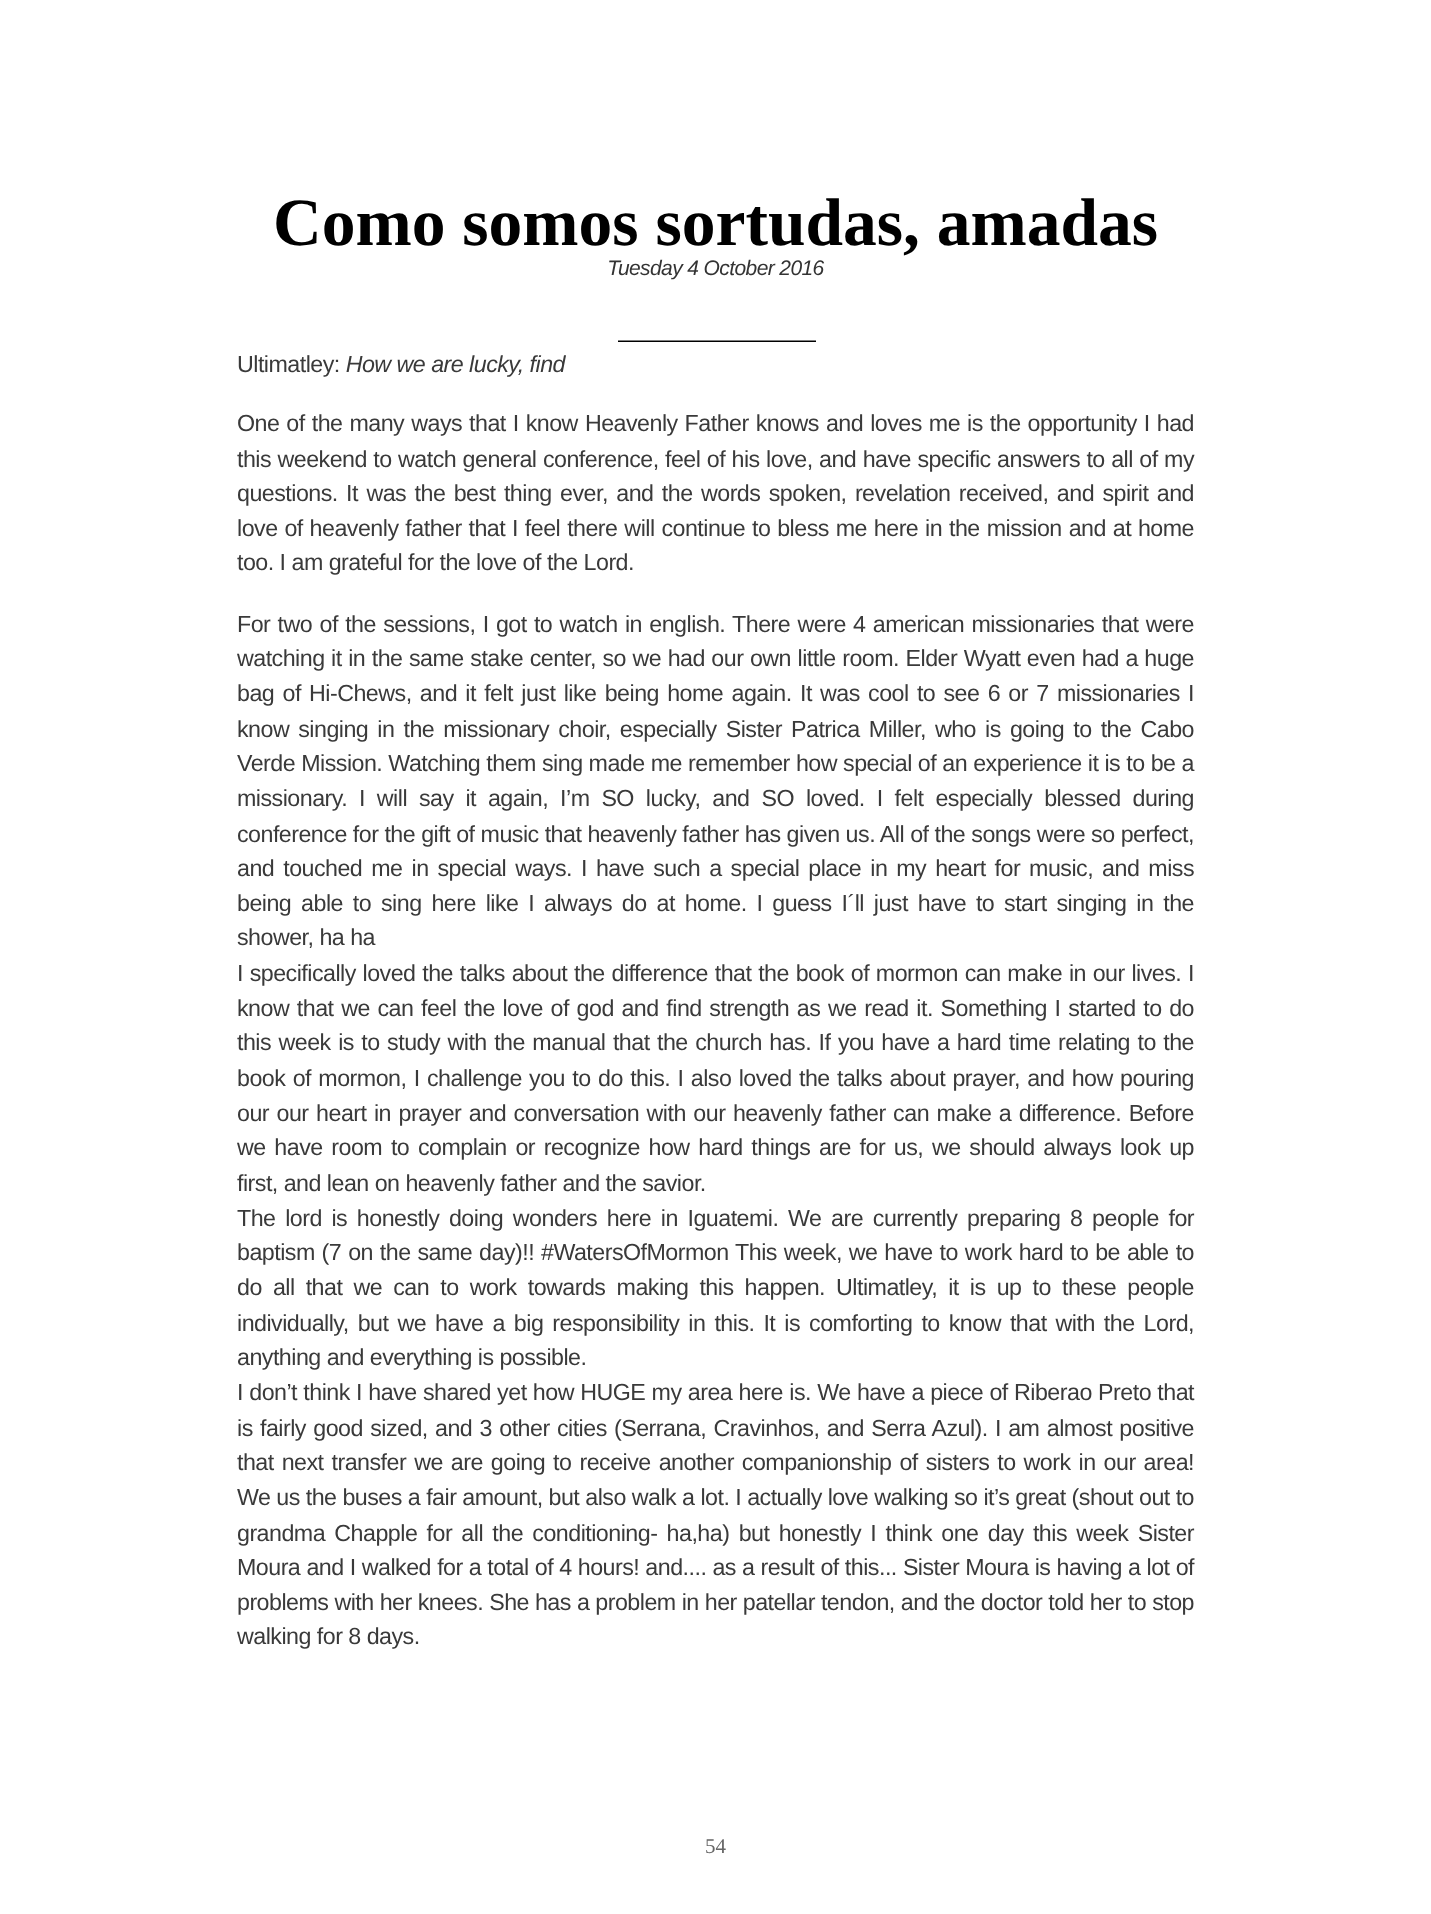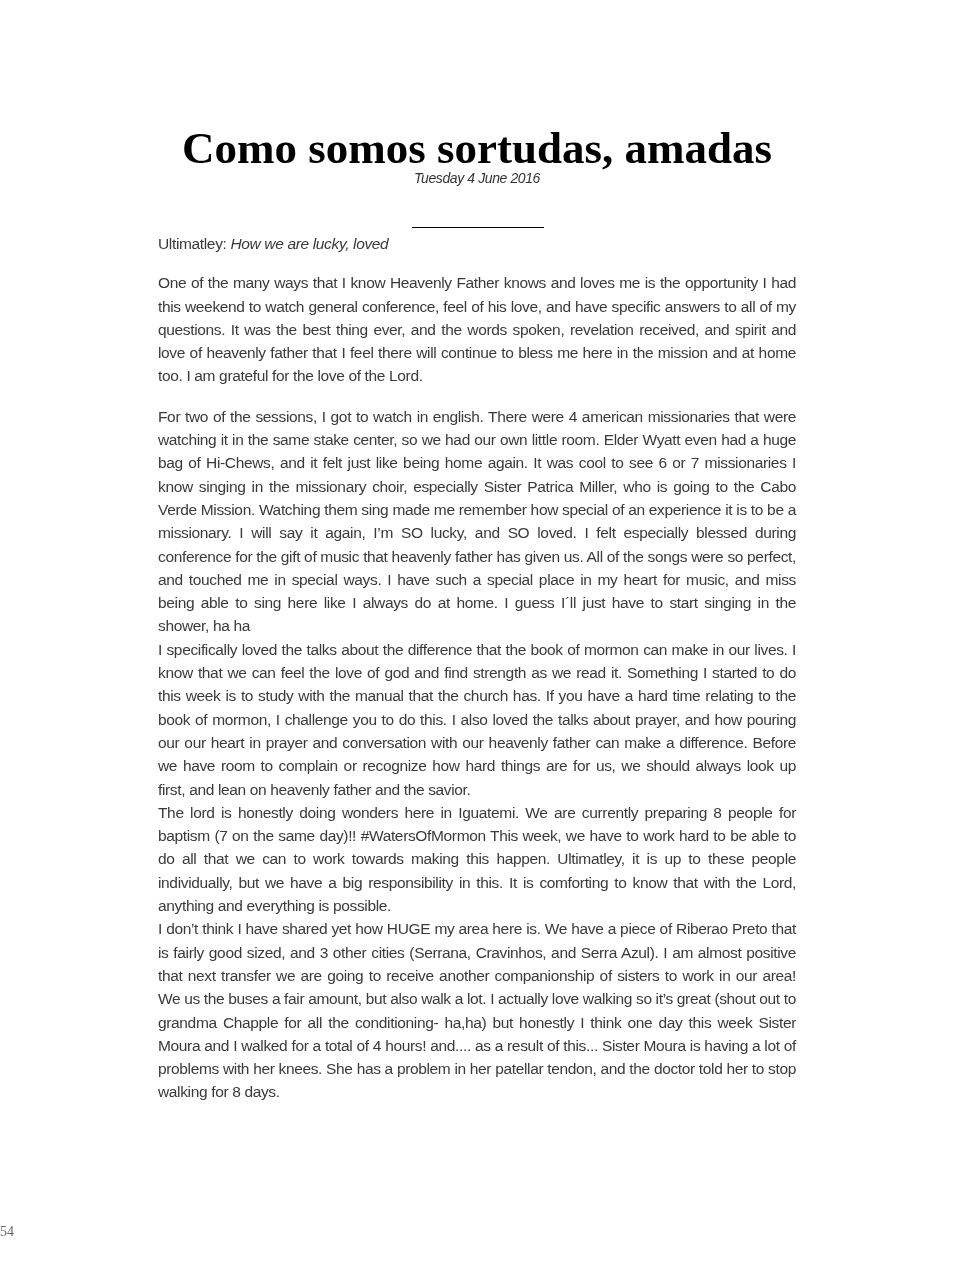--- a/index.html
+++ b/index.html
@@ -82,36 +82,36 @@
       text-align: left !important;
     }
     .para-gap {
       margin-bottom: 17px !important;
     }
     .page-number {
       position: absolute;
       left: 0;
       width: 954px;
       top: 1224px;
-      text-align: left;
+      text-align: center;
       font-family: "Liberation Serif", serif;
       font-size: 14px;
       color: #666666;
     }
   </style>
 </head>
 <body>
 
 <div class="page">
   <h1 class="title">Como somos sortudas, amadas</h1>
-  <div class="date">Tuesday 4 June 2016</div>
+  <div class="date">Tuesday 4 October 2016</div>
   <div class="divider"></div>
 
   <div class="body-text">
-    <p class="translation"><span>Ultimatley: </span><em>How we are lucky, loved</em></p>
+    <p class="translation"><span>Ultimatley: </span><em>How we are lucky, find</em></p>
     <p class="para-gap">One of the many ways that I know Heavenly Father knows and loves me is the opportunity I had this weekend to watch general conference, feel of his love, and have specific answers to all of my questions. It was the best thing ever, and the words spoken, revelation received, and spirit and love of heavenly father that I feel there will continue to bless me here in the mission and at home too. I am grateful for the love of the Lord.</p>
     <p>For two of the sessions, I got to watch in english. There were 4 american missionaries that were watching it in the same stake center, so we had our own little room. Elder Wyatt even had a huge bag of Hi-Chews, and it felt just like being home again. It was cool to see 6 or 7 missionaries I know singing in the missionary choir, especially Sister Patrica Miller, who is going to the Cabo Verde Mission. Watching them sing made me remember how special of an experience it is to be a missionary.  I will say it again, I’m SO lucky, and SO loved. I felt especially blessed during conference for the gift of music that heavenly father has given us. All of the songs were so perfect, and touched me in special ways. I have such a special place in my heart for music, and miss being able to sing here like I always do at home. I guess I´ll just have to start singing in the shower, ha ha</p>
     <p>I specifically loved the talks about the difference that the book of mormon can make in our lives. I know that we can feel the love of god and find strength as we read it.  Something I started to do this week is to study with the manual that the church has. If you have a hard time relating to the book of mormon, I challenge you to do this. I also loved the talks about prayer, and how pouring our our heart in prayer and conversation with our heavenly father can make a difference. Before we have room to complain or recognize how hard things are for us, we should always look up first, and lean on heavenly father and the savior.</p>
     <p>The lord is honestly doing wonders here in Iguatemi. We are currently preparing 8 people for baptism (7 on the same day)!!  #WatersOfMormon  This week, we have to work hard to be able to do all that we can to work towards making this happen. Ultimatley, it is up to these people individually, but we have a big responsibility in this. It is comforting to know that with the Lord, anything and everything is possible.</p>
     <p>I don’t think I have shared yet how HUGE my area here is. We have a piece of Riberao Preto that is fairly good sized, and 3 other cities (Serrana, Cravinhos, and Serra Azul).  I am almost positive that next transfer we are going to receive another companionship of sisters to work in our area!  We us the buses a fair amount, but also walk a lot. I actually love walking so it’s great (shout out to grandma Chapple for all the conditioning- ha,ha) but honestly I think one day this week Sister Moura and I walked for a total of 4 hours! and.... as a result of this...  Sister Moura is having a lot of problems with her knees. She has a problem in her patellar tendon, and the doctor told her to stop walking for 8 days.</p>
   </div>
 
   <div class="page-number">54</div>
 </div>
 

